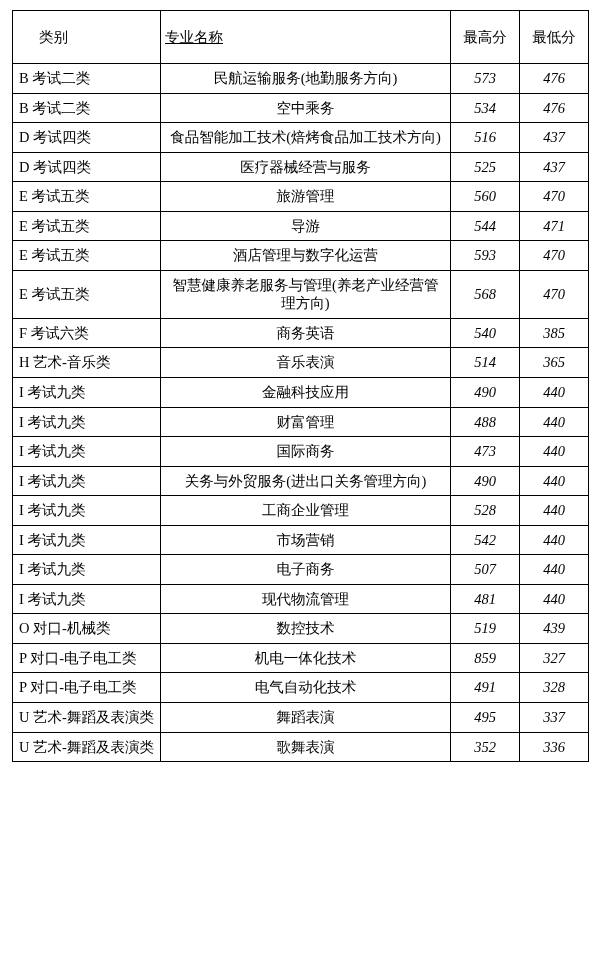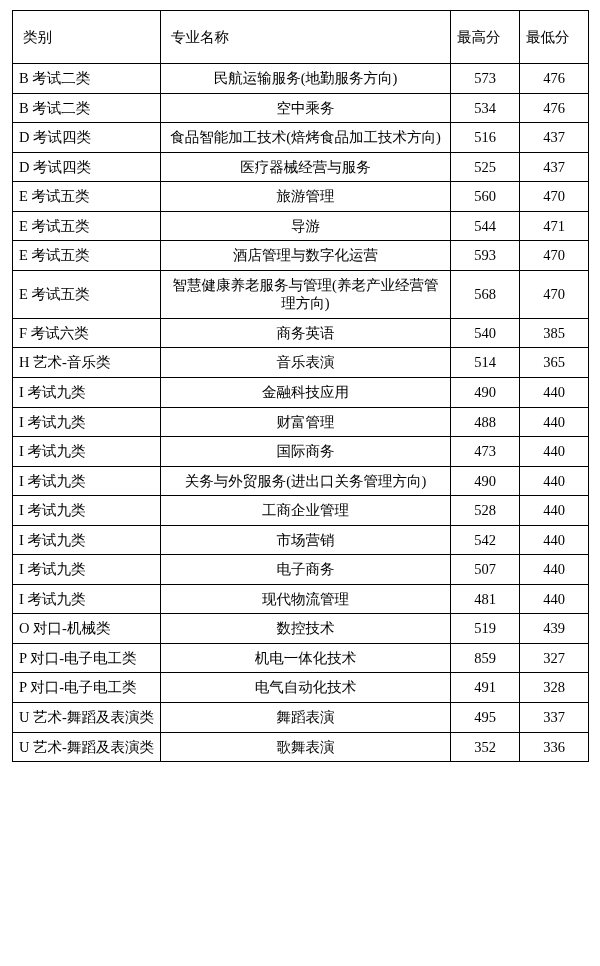--- a/index.html
+++ b/index.html
@@ -37,38 +37,40 @@
   }
   col.c-cat   { width: 148px; }
   col.c-major { width: 290px; }
   col.c-max   { width: 69px; }
   col.c-min   { width: 69px; }
 
   thead td {
     text-align: left;
   }
   thead td.num-head {
-    text-align: left;
+    text-align: center;
   }
   td.cat {
     text-align: left;
     padding-left: 10px;
   }
   td.major {
     text-align: center;
     padding-left: 10px;
   }
   td.num {
     text-align: center;
+    font-style: italic;
   }
   thead td.cat-head {
-    padding-left: 10px;
+    padding-left: 26px;
   }
   thead td.major-head {
-    padding-left: 10px;
+    padding-left: 4px;
+    text-decoration: underline;
   }
   .head-row td {
     height: 42px;
   }
 </style>
 </head>
 <body>
 
 <div class="sheet">
   <table class="score-table">

